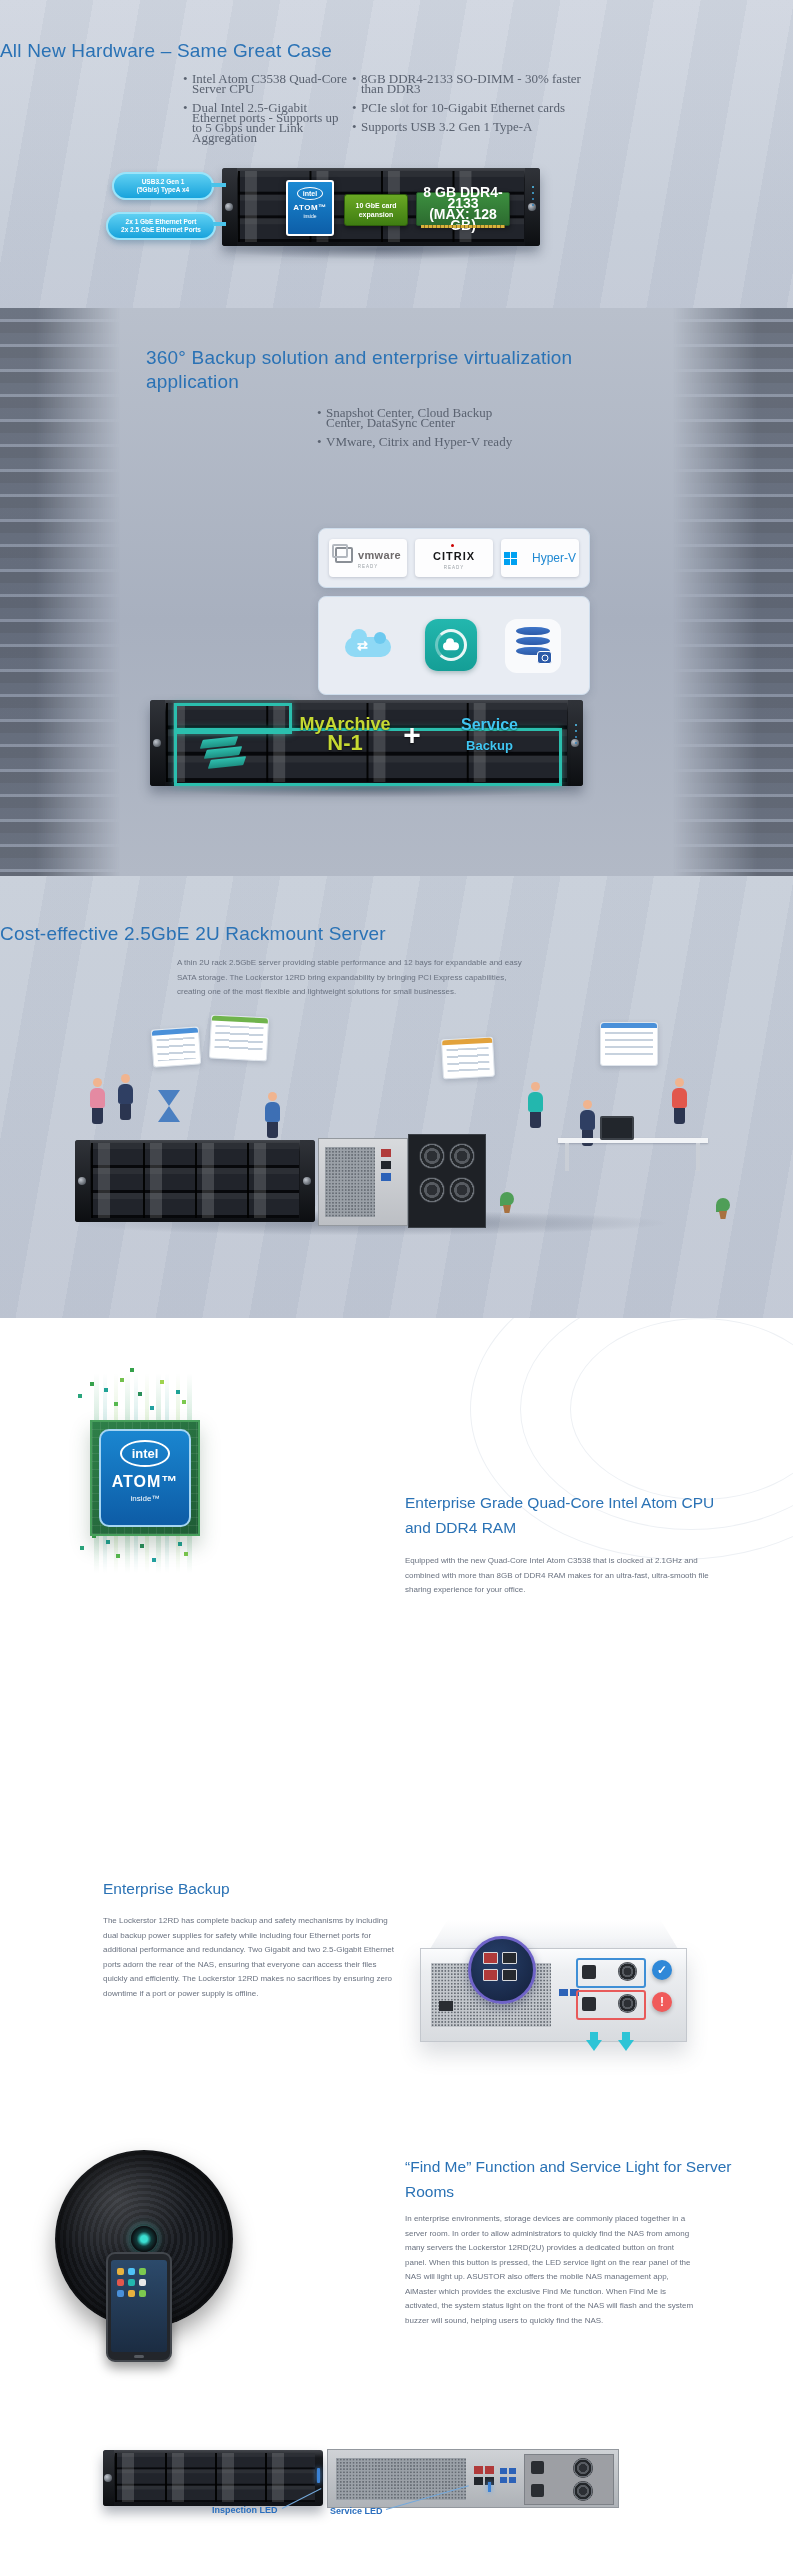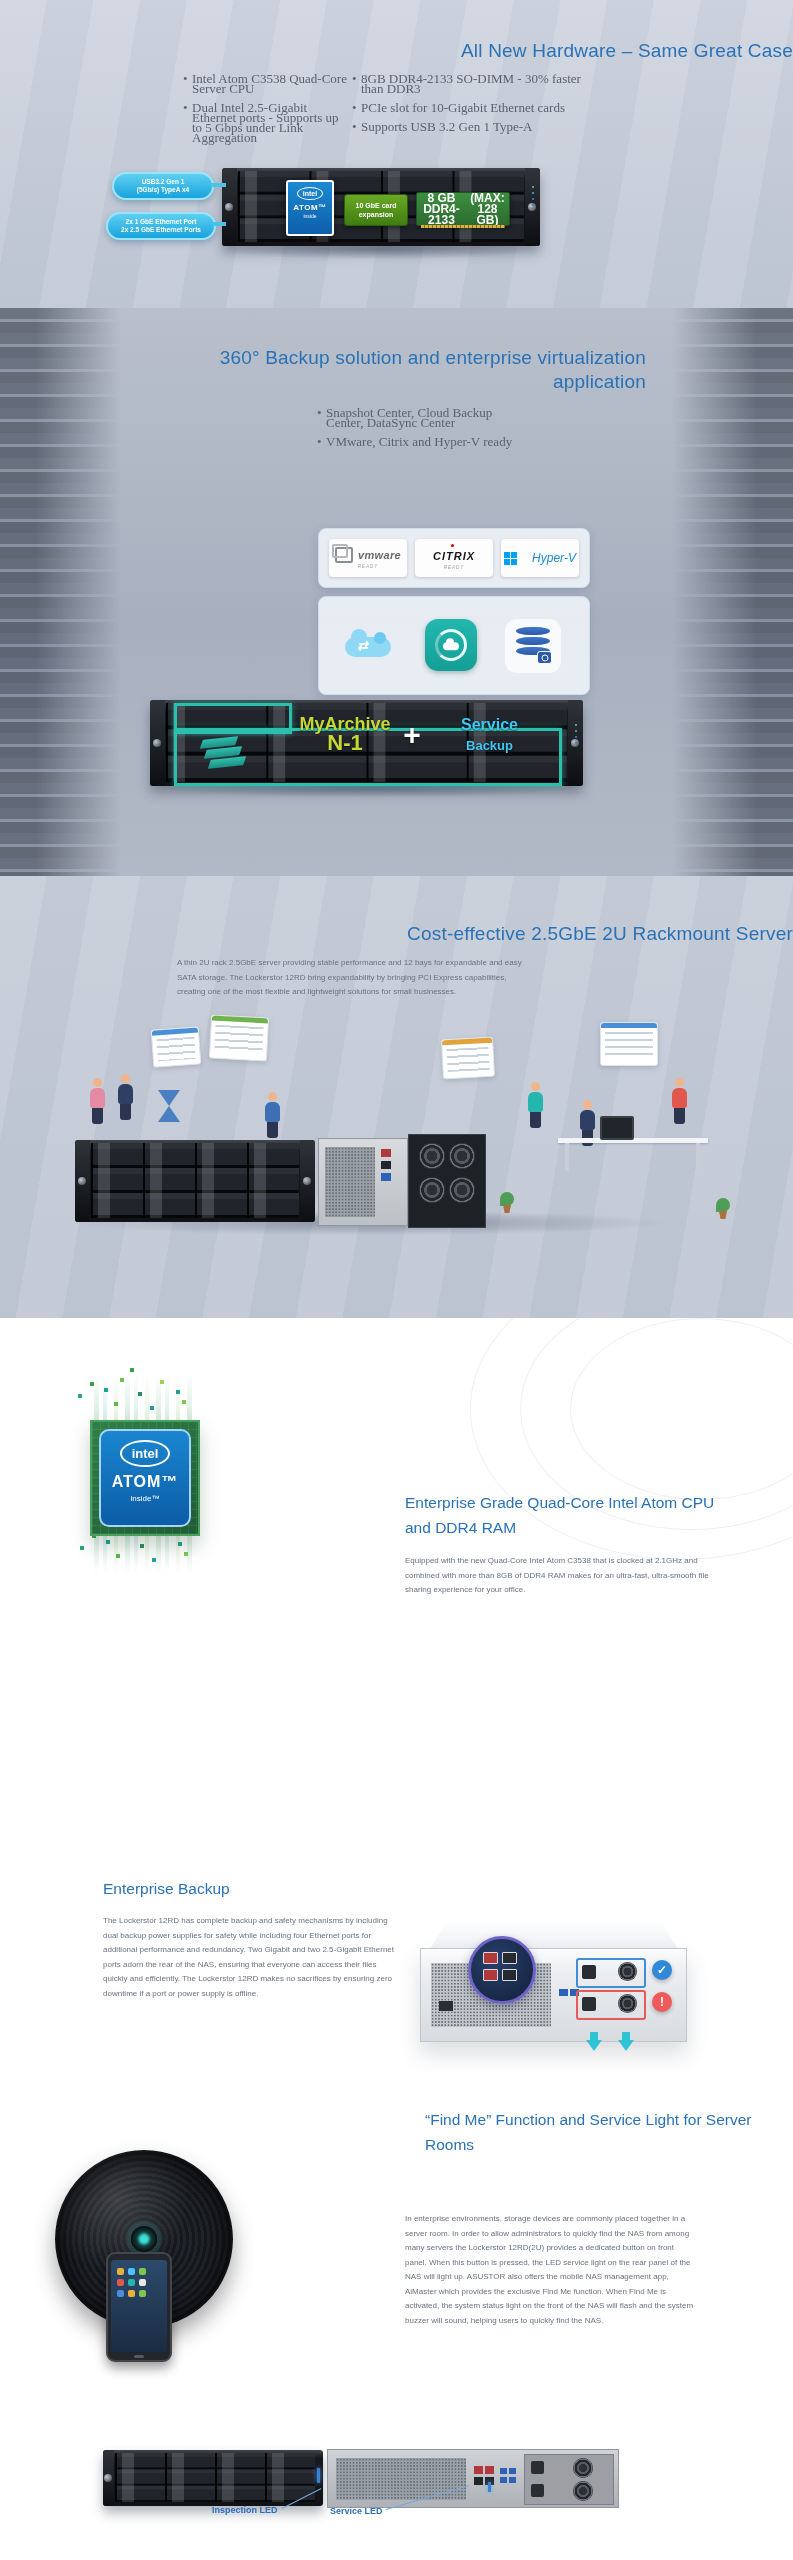--- a/index.html
+++ b/index.html
@@ -1,19 +1,19 @@
 <!DOCTYPE html>
 <html><head>
 <meta charset="utf-8">
 <style>
   html,body{margin:0;padding:0;background:#fff;font-family:"Liberation Sans",sans-serif;}
   #page{position:relative;width:793px;height:2560px;overflow:hidden;background:#fff;}
   .abs{position:absolute;}
   .sec{position:absolute;left:0;width:793px;overflow:hidden;}
-  .sec-title{position:absolute;left:0;width:793px;text-align:right;color:#2a72b5;font-size:19px;font-weight:400;letter-spacing:.2px;}
+  .sec-title{position:absolute;left:0;width:793px;text-align:left;color:#2a72b5;font-size:19px;font-weight:400;letter-spacing:.2px;}
   .bullets{position:absolute;font-size:13px;line-height:10px;color:#5a6270;font-family:Liberation Serif, serif;}
   .bullets .bi{position:relative;padding-left:9px;margin-bottom:9px;}
   .bullets .bi::before{content:"•";position:absolute;left:0;top:0;color:#5a6270;}
   .para{color:#6a7280;font-size:8px;line-height:14.5px;}
   .h2{color:#2a72b5;font-size:15.5px;line-height:25px;font-weight:400;}
 
   
   #sec1{top:0;height:308px;background:linear-gradient(180deg,#d0d6e0,#c5ccd8 70%,#c2c9d6);}
   #sec2{top:308px;height:568px;background:linear-gradient(180deg,#b9c0cc,#a8b0bf 55%,#b2b9c6);}
   #sec3{top:876px;height:442px;background:linear-gradient(180deg,#c7ced9,#c0c7d4);}
@@ -49,25 +49,25 @@
   
   .atom-badge{position:absolute;border:2px solid #fff;border-radius:3px;background:linear-gradient(180deg,#1b8ad3,#0d5ea8);
     color:#fff;text-align:center;box-shadow:0 2px 6px rgba(0,0,0,.5);}
   .atom-badge .oval{display:inline-block;border:1px solid #fff;border-radius:50%;padding:2px 5px;font-size:7px;font-weight:bold;margin-top:4px;}
   .atom-badge .atom-t{font-size:8px;font-weight:bold;letter-spacing:.5px;margin-top:3px;}
   .atom-badge .inside-t{font-size:5px;margin-top:1px;}
 
   .greenchip{position:absolute;background:linear-gradient(180deg,#6aa824,#3f7d12);border:1px solid #2f5e0c;border-radius:3px;
     color:#fff;font-weight:bold;font-size:7px;line-height:9px;text-align:center;display:flex;flex-direction:column;justify-content:center;box-shadow:0 2px 5px rgba(0,0,0,.45);}
   .ramchip{position:absolute;background:linear-gradient(180deg,#3c8f3f,#2c6b2f);border:1px solid #215425;border-radius:2px;
-    color:#fff;font-weight:bold;font-size:12px;line-height:11px;text-align:center;display:flex;justify-content:center;box-shadow:0 2px 5px rgba(0,0,0,.45);}
+    color:#fff;font-weight:bold;font-size:14px;line-height:11px;text-align:center;display:flex;flex-direction:column;justify-content:center;box-shadow:0 2px 5px rgba(0,0,0,.45);}
   .ramchip::after{content:"";position:absolute;left:4px;right:4px;bottom:-3px;height:3px;background:repeating-linear-gradient(90deg,#d9b13b 0 3px,#8a6f22 3px 4px);}
 
   
-  .card2{position:absolute;background:rgba(240,244,249,.88);border:1px solid #cfdeed;border-radius:8px;box-shadow:0 3px 8px rgba(60,75,100,.18);font-style:italic;}
+  .card2{position:absolute;background:rgba(240,244,249,.88);border:1px solid #cfdeed;border-radius:8px;box-shadow:0 3px 8px rgba(60,75,100,.18);}
   .chip-logo{position:absolute;background:#fdfdfe;border-radius:4px;box-shadow:0 1px 3px rgba(70,80,100,.25);display:flex;align-items:center;justify-content:center;gap:15px;}
   .vm-ic{width:14px;height:12px;border:2px solid #8a8f96;border-radius:2px;position:relative;}
   .vm-ic::before{content:"";position:absolute;left:-5px;top:-5px;width:12px;height:10px;border:2px solid #b3b8bf;border-radius:2px;}
   .vmware-t{color:#6e6a6b;font-weight:bold;font-size:11px;letter-spacing:.3px;}
   .citrix-t{color:#17181a;font-weight:bold;font-size:11px;letter-spacing:1px;}
   .ready-t{font-size:4.5px;color:#9aa0a6;letter-spacing:1px;}
   .win-flag{width:13px;height:13px;background:
       linear-gradient(#00a1f1,#00a1f1) 0 0/6px 6px no-repeat,
       linear-gradient(#00a1f1,#00a1f1) 7px 0/6px 6px no-repeat,
       linear-gradient(#00a1f1,#00a1f1) 0 7px/6px 6px no-repeat,
@@ -417,21 +417,21 @@
       <div class="badge" style="left:652px;top:642px;background:#2f88d8;">✓</div>
       <div class="psu-outline" style="left:576px;top:672px;width:66px;height:26px;border:2px solid #e85a5a;">
         <div class="fan" style="left:40px;top:2px;width:19px;height:19px;"></div>
         <div style="position:absolute;left:4px;top:5px;width:14px;height:14px;background:#2a2d32;border-radius:2px;"></div>
       </div>
       <div class="badge" style="left:652px;top:674px;background:#f05a5a;">!</div>
       <div class="cyan-arrow" style="left:586px;top:722px;"></div>
       <div class="cyan-arrow" style="left:618px;top:722px;"></div>
     </div>
 
-    <div class="h2" style="position:absolute;left:405px;top:789px;width:345px;margin-left:20px;">“Find Me” Function and Service Light for Server Rooms</div>
+    <div class="h2" style="position:absolute;left:405px;top:836px;width:345px;">“Find Me” Function and Service Light for Server Rooms</div>
     <div class="para" style="position:absolute;left:405px;top:894px;width:290px;">In enterprise environments, storage devices are commonly placed together in a server room. In order to allow administrators to quickly find the NAS from among many servers the Lockerstor 12RD(2U) provides a dedicated button on front panel. When this button is pressed, the LED service light on the rear panel of the NAS will light up. ASUSTOR also offers the mobile NAS management app, AiMaster which provides the exclusive Find Me function. When Find Me is activated, the system status light on the front of the NAS will flash and the system buzzer will sound, helping users to quickly find the NAS.</div>
 
     <div class="disc" style="left:55px;top:832px;width:178px;height:178px;">
       <div class="disc-hub"></div>
     </div>
     <div class="phone" style="left:106px;top:934px;width:62px;height:106px;">
       <div class="screen">
         <div class="appdots"></div>
       </div>
       <div style="position:absolute;left:50%;bottom:2px;width:10px;height:3px;margin-left:-5px;border-radius:2px;background:#55595f;"></div>

